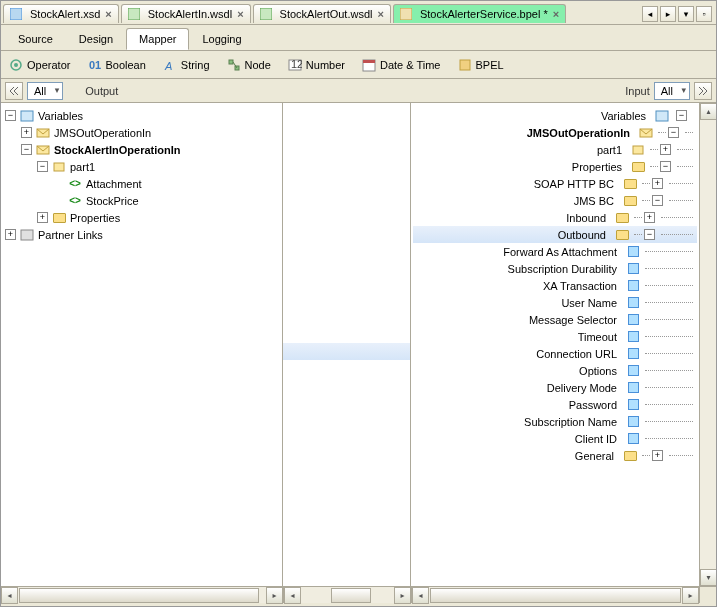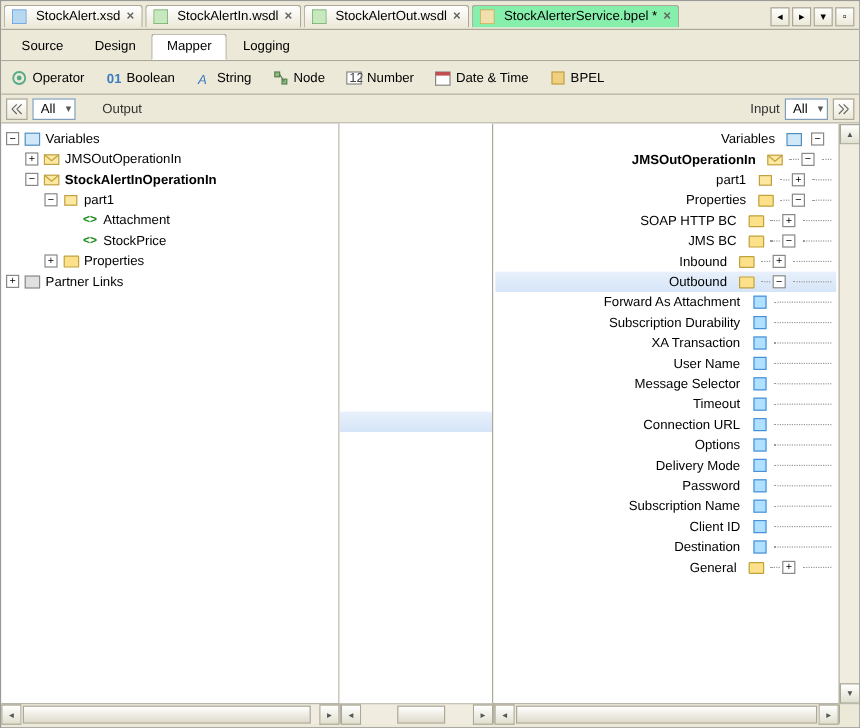--- a/index.html
+++ b/index.html
@@ -448,27 +448,20 @@
             <span class="connline" style="width:48px"></span>
           </div>
         <div class="rrow">
             <span class="rlabel">Client ID</span>
             <span class="ricon">
               <span class="propicon"></span>
             </span>
             <span class="connline" style="width:48px"></span>
           </div>
         <div class="rrow">
-            <span class="rlabel">Destination</span>
-            <span class="ricon">
-              <span class="propicon"></span>
-            </span>
-            <span class="connline" style="width:48px"></span>
-          </div>
-        <div class="rrow">
             <span class="rlabel">General</span>
             <span class="ricon">
               <span class="folder"></span>
             </span>
             <span class="connline"></span>
             <span class="rexp">+</span>
             <span class="connline" style="width:24px"></span>
           </div>
       </div>
       <div class="vscroll">

